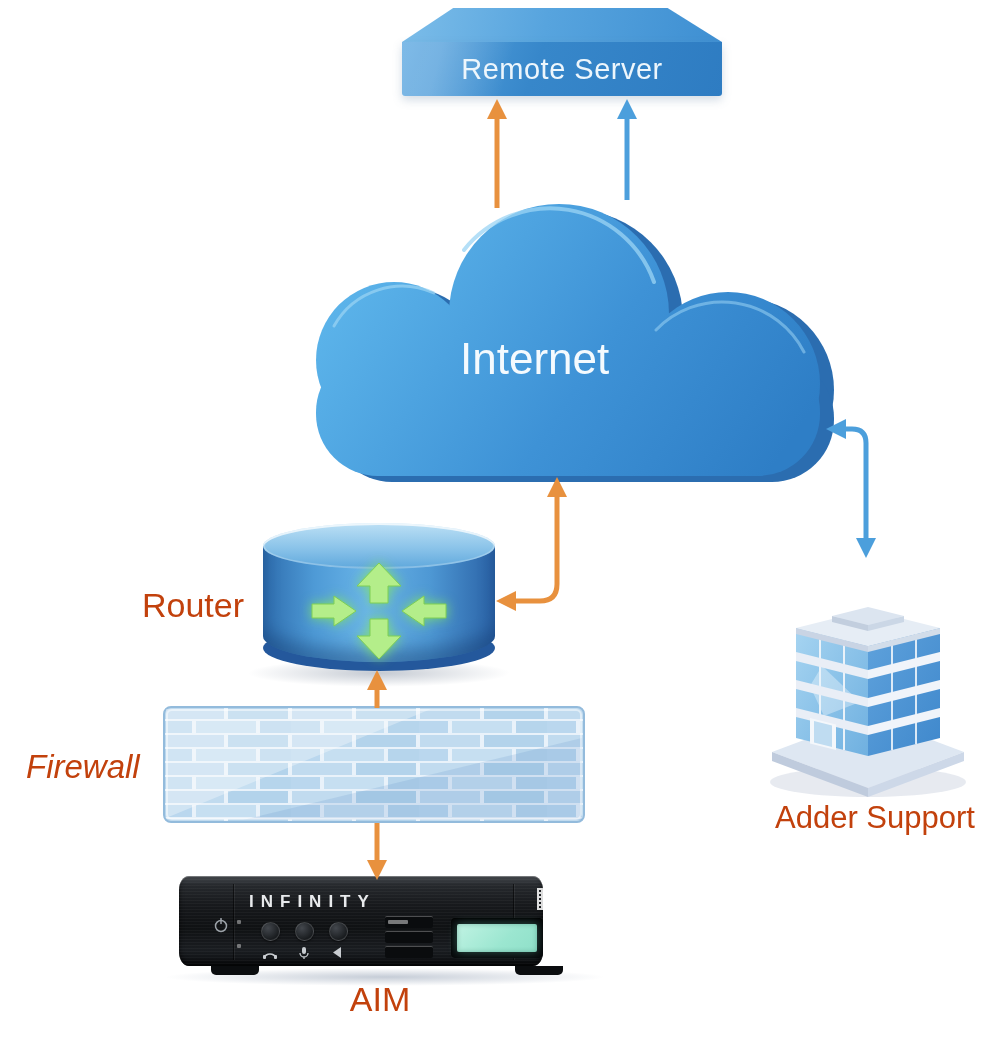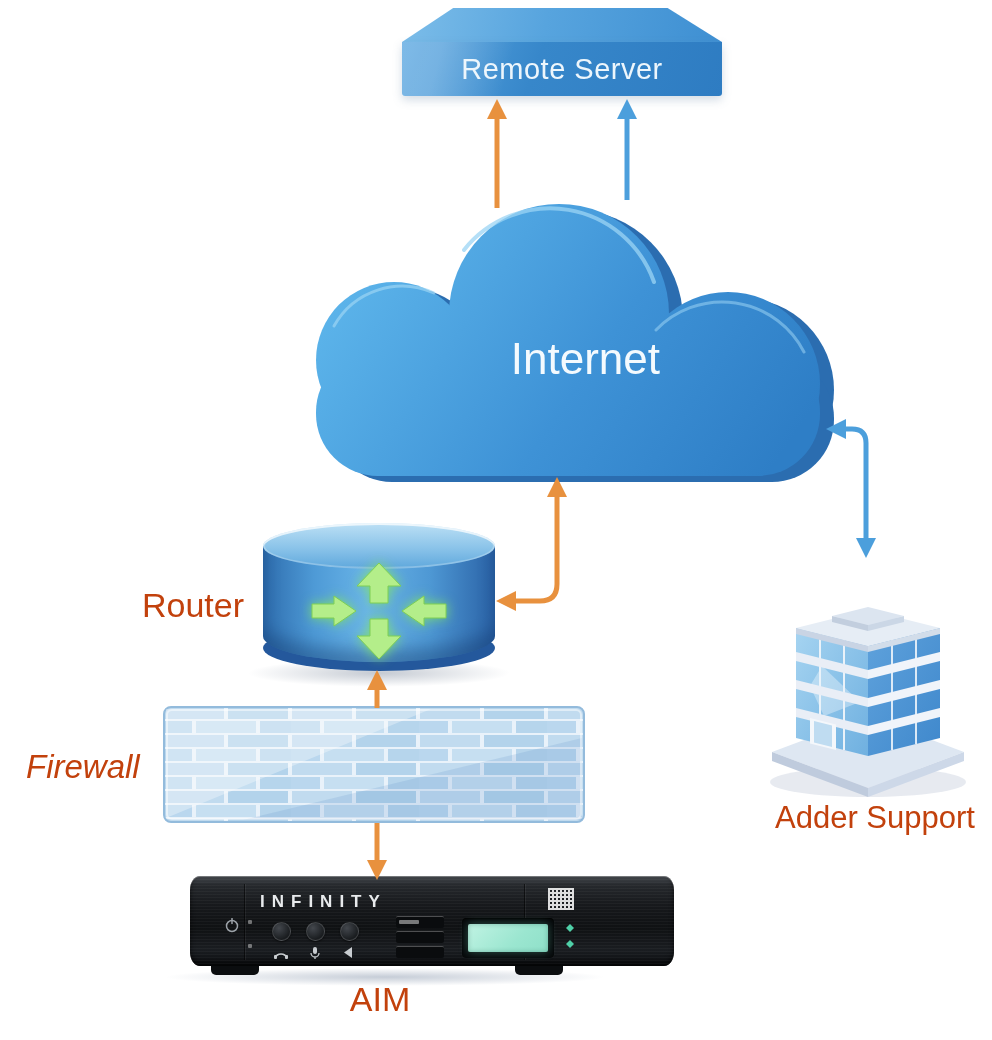--- a/index.html
+++ b/index.html
@@ -26,21 +26,21 @@
   }
   .server-front::after{
     content:"";position:absolute;inset:0;
     background:linear-gradient(105deg,rgba(255,255,255,0.22) 12%,rgba(255,255,255,0) 34%);
     pointer-events:none;
   }
   .server-label{color:#EDF6FC;font-size:29px;letter-spacing:0.5px;position:relative;z-index:1;}
 
   
   .internet-label{
-    position:absolute;left:460px;top:334px;width:200px;text-align:right;
+    position:absolute;left:460px;top:334px;width:200px;text-align:left;
     color:#F4FAFE;font-size:44px;z-index:3;
   }
 
   
   .router{position:absolute;left:263px;top:523px;width:232px;height:168px;}
   .cyl-shadow{position:absolute;left:-16px;top:136px;width:264px;height:28px;
     background:radial-gradient(ellipse at center,rgba(45,65,95,0.28) 0%,rgba(45,65,95,0) 70%);}
   .cyl-bottom{position:absolute;left:0;top:102px;width:232px;height:46px;border-radius:50%;background:#24589C;}
   .cyl-body{
     position:absolute;left:0;top:23px;width:232px;height:116px;
@@ -57,21 +57,21 @@
     filter:drop-shadow(0 0 6px rgba(130,230,90,0.85));}
 
   
   .firewall-svg{position:absolute;left:163px;top:706px;}
 
   
   .aim{position:absolute;left:175px;top:876px;width:420px;height:104px;}
   .aim-shadow{position:absolute;left:-12px;top:92px;width:444px;height:18px;
     background:radial-gradient(ellipse at center,rgba(90,110,140,0.35) 0%,rgba(90,110,140,0) 70%);}
   .aim-body{
-    position:absolute;left:15px;top:0;width:484px;height:90px;border-radius:10px/14px;overflow:hidden;
+    position:absolute;left:4px;top:0;width:364px;height:90px;border-radius:10px/14px;overflow:hidden;
     background:linear-gradient(180deg,#45494E 0%,#26292D 10%,#17191C 32%,#0F1113 58%,#1A1D21 82%,#0A0C0E 100%);
     box-shadow:inset 0 1px 0 rgba(255,255,255,0.25), inset 0 -3px 5px rgba(0,0,0,0.7);
   }
   .aim-brush{position:absolute;inset:0;
     background:repeating-linear-gradient(180deg,rgba(255,255,255,0.035) 0 1px,rgba(0,0,0,0) 1px 3px);}
   .aim-seam{position:absolute;top:8px;bottom:6px;width:1px;background:rgba(0,0,0,0.55);
     box-shadow:1px 0 0 rgba(255,255,255,0.06);}
   .brand{position:absolute;left:70px;top:16px;color:#E8EAEC;font-size:17px;font-weight:bold;letter-spacing:7px;}
   .pwr{position:absolute;left:34px;top:40px;}
   .btn{position:absolute;width:17px;height:17px;border-radius:50%;top:46px;

